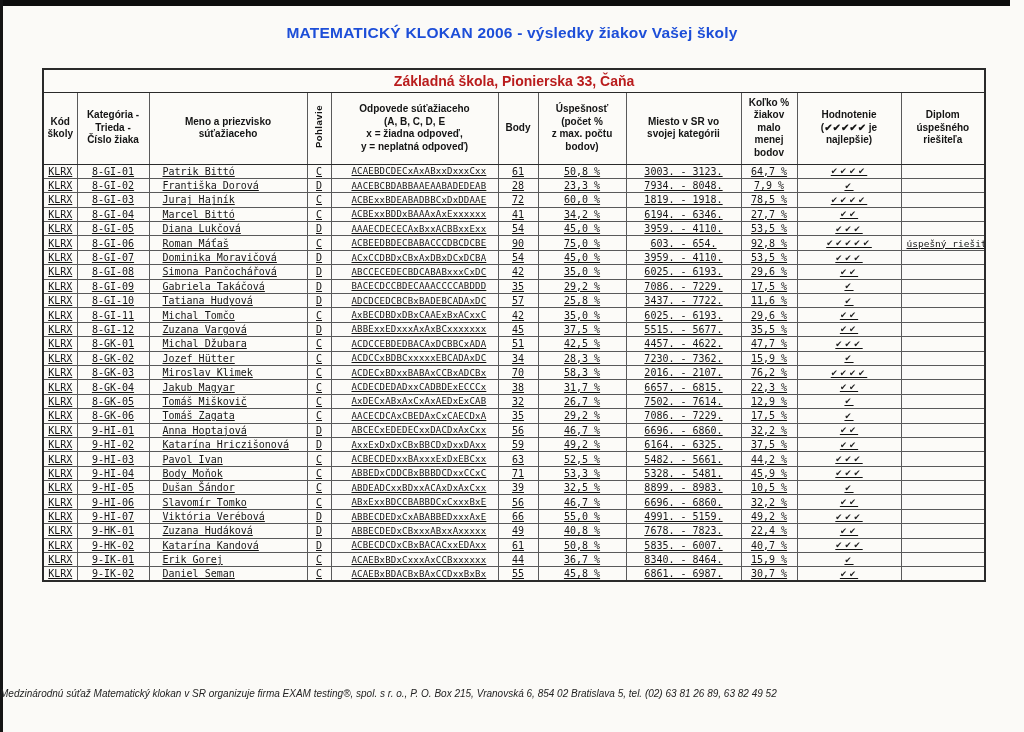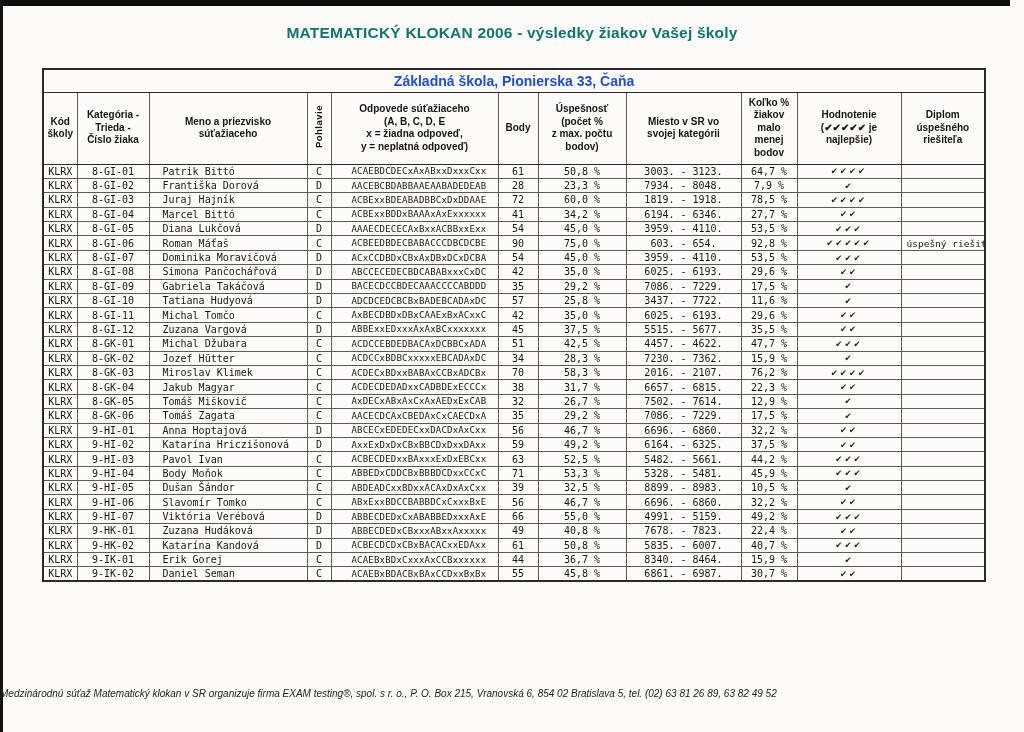--- a/index.html
+++ b/index.html
@@ -6,48 +6,48 @@
   body { background:#d8d6d2; }
   .sheet{
     position:relative; width:1024px; height:732px;
     background:#fbfaf7; overflow:hidden;
     font-family:"Liberation Sans", sans-serif; color:#111;
   }
   .edge-top{ position:absolute; top:0; left:0; width:1010px; height:6px; background:#0d0d0d; }
   .edge-left{ position:absolute; top:0; left:0; width:3px; height:732px; background:#151515; }
   .page-title{
     position:absolute; top:24px; left:0; width:100%;
-    text-align:center; font-size:15.5px; font-weight:bold; letter-spacing:.2px; color:#0f766e;
+    text-align:center; font-size:15.5px; font-weight:bold; letter-spacing:.2px; color:#1d4ed8;
   }
   .tbl-wrap{ position:absolute; left:42px; top:68px; }
   table.results{
     border-collapse:collapse; table-layout:fixed;
     width:942px; height:510px;
     border:2px solid #2a2a2a;
     background:#fcfbf8;
   }
   table.results td, table.results th{
     border:1px solid #5a5a5a;
     overflow:hidden; white-space:nowrap;
   }
   tr.school-row td{
     height:23px; text-align:center; font-weight:bold; font-size:14px;
-    border-bottom:1.5px solid #2a2a2a; color:#1d4ed8;
+    border-bottom:1.5px solid #2a2a2a; color:#b91c1c;
   }
   tr.head-row th{
     height:72px; font-size:10px; font-weight:bold; color:#141414;
     text-align:center; vertical-align:middle;
     white-space:pre-line; line-height:1.25; padding:1px 2px;
     border-bottom:1.5px solid #2a2a2a;
   }
   th.vert span{
     writing-mode:vertical-rl; transform:rotate(180deg);
     display:inline-block; font-size:9.5px; letter-spacing:.5px;
   }
-  tbody.data tr{ height:14.4px; }
+  tbody.data tr{ height:14.4px;text-decoration:underline; }
   tbody.data td{
     font-family:"DejaVu Sans Mono", monospace;
     font-size:10px; color:#161616; padding:0 3px;
     text-align:center; vertical-align:middle;
   }
   tbody.data td.l{ text-align:left; padding-left:13px; }
   tbody.data td.answers{ font-size:9px; letter-spacing:.2px; text-align:left; padding-left:20px; }
   tbody.data td.rating{
     font-family:"DejaVu Sans", sans-serif;
     font-size:8.5px; letter-spacing:2px; color:#1d1d1d;

